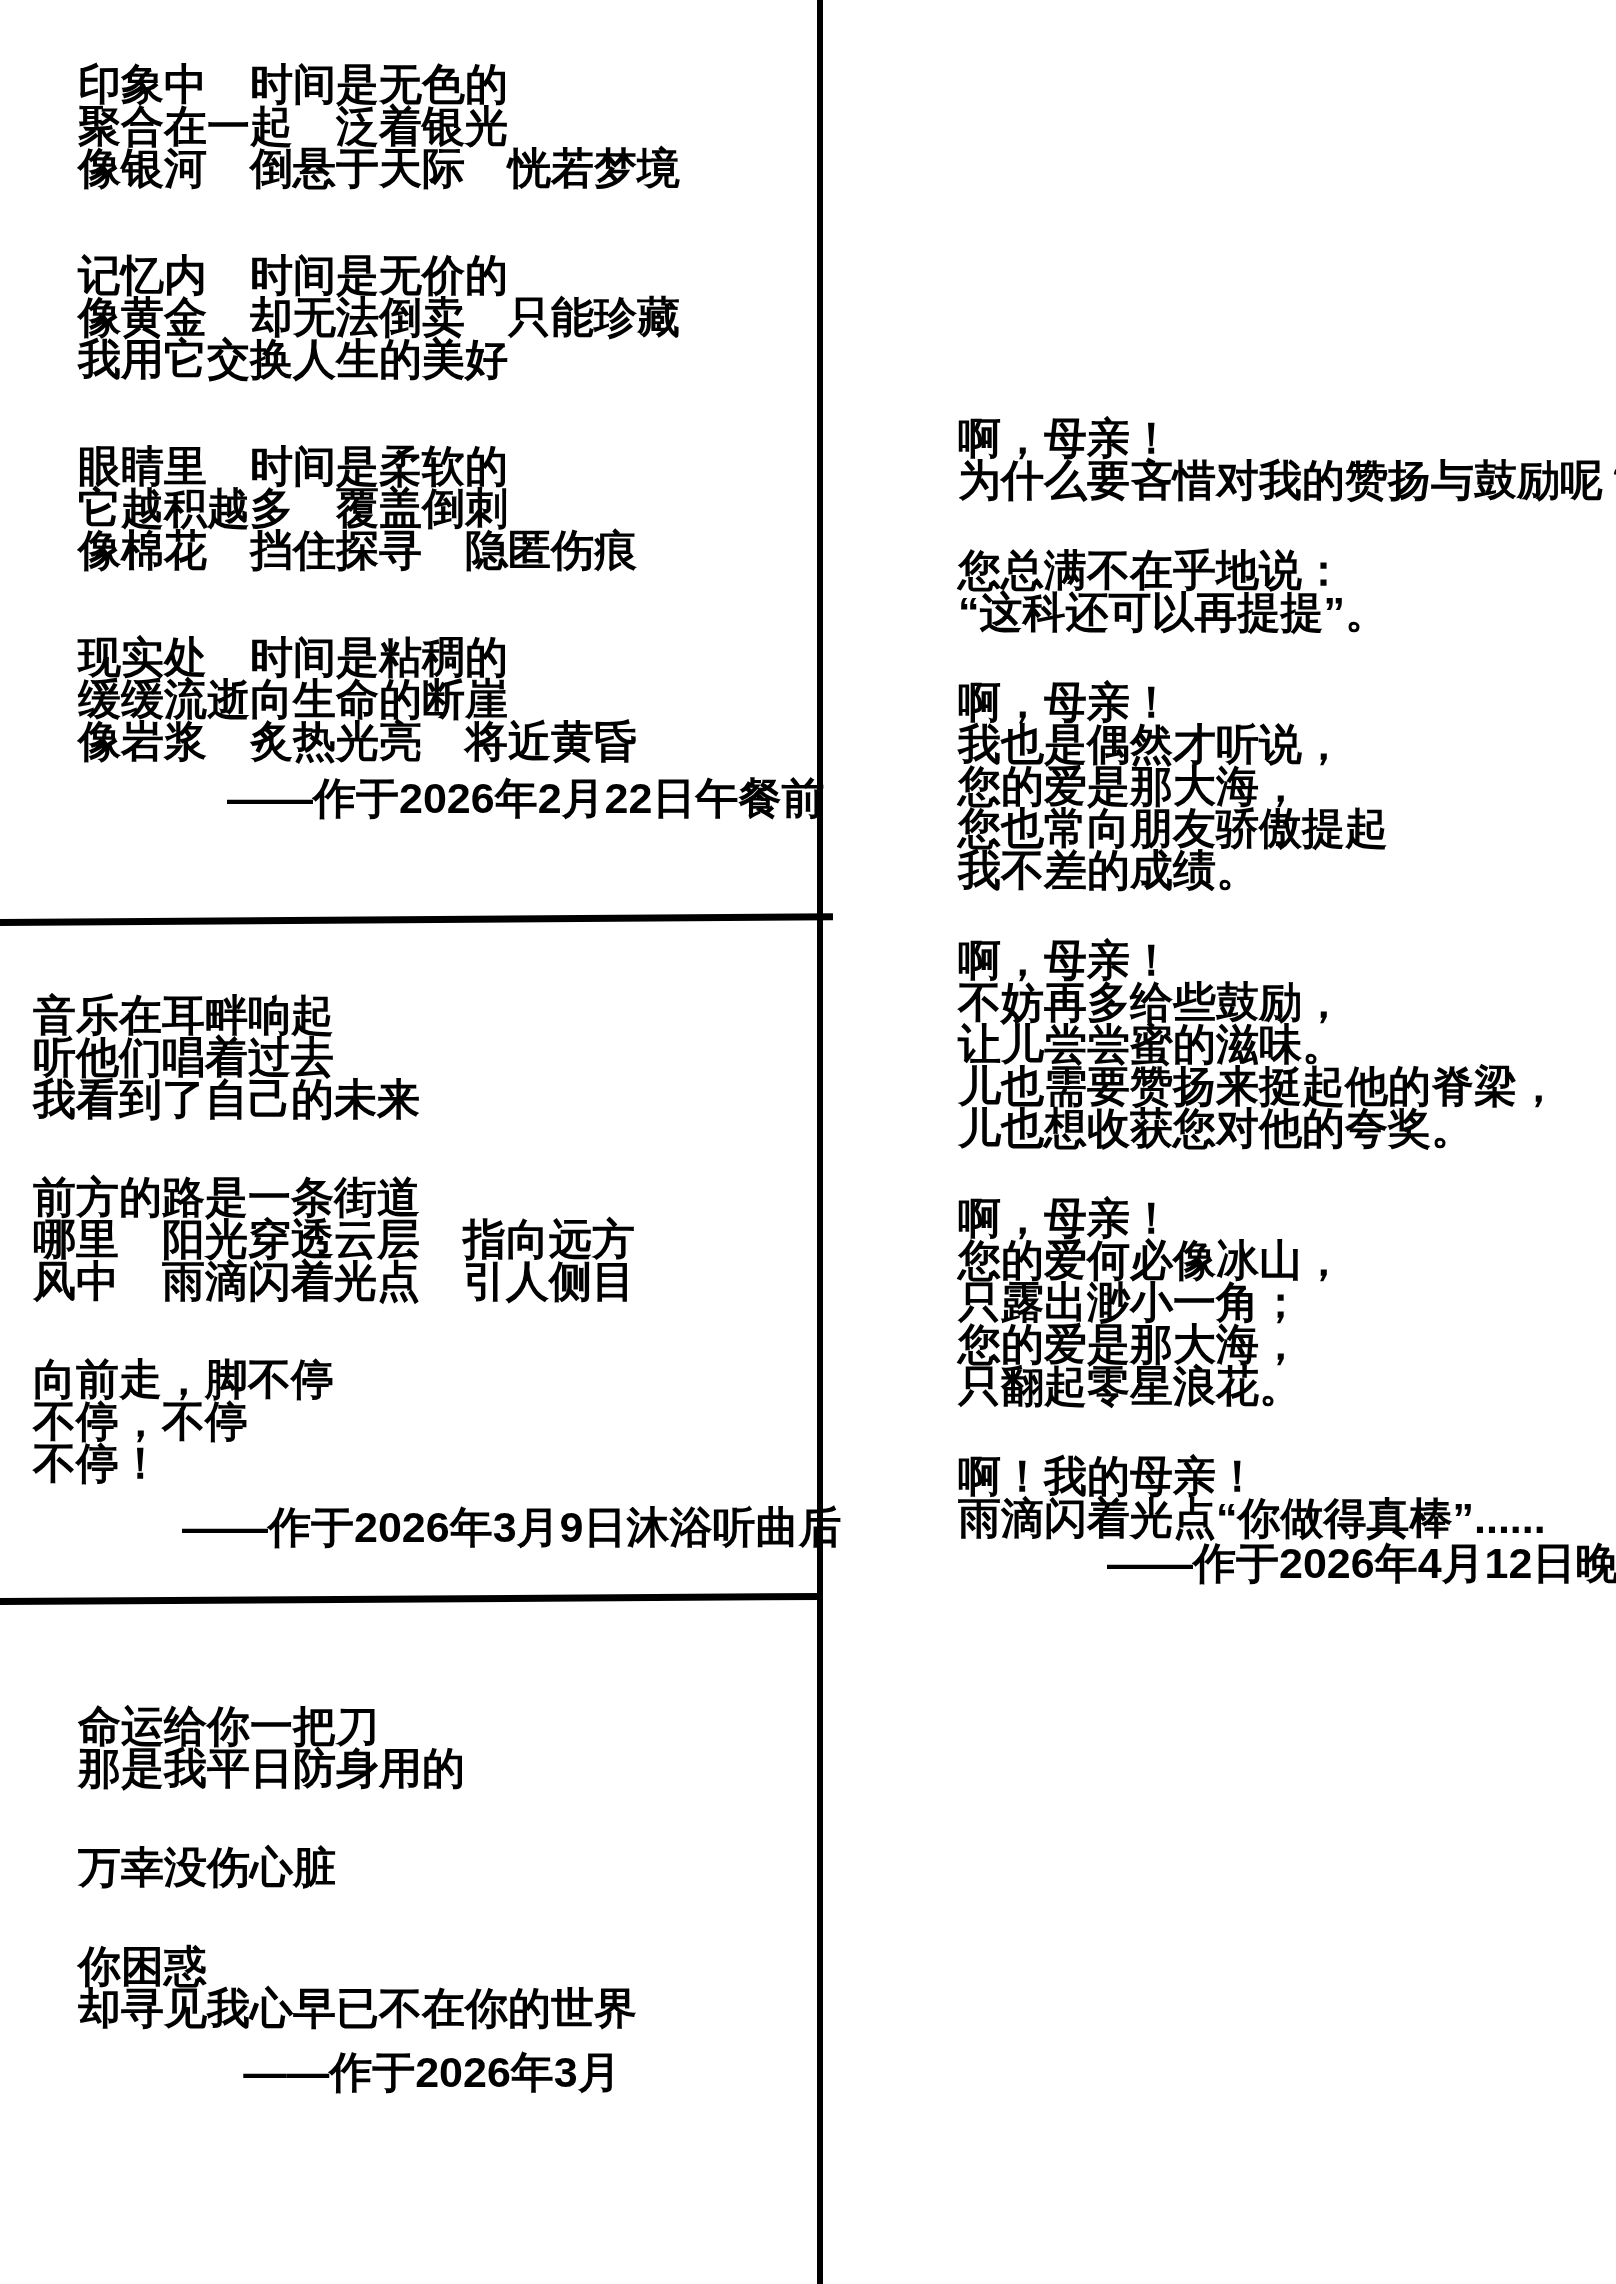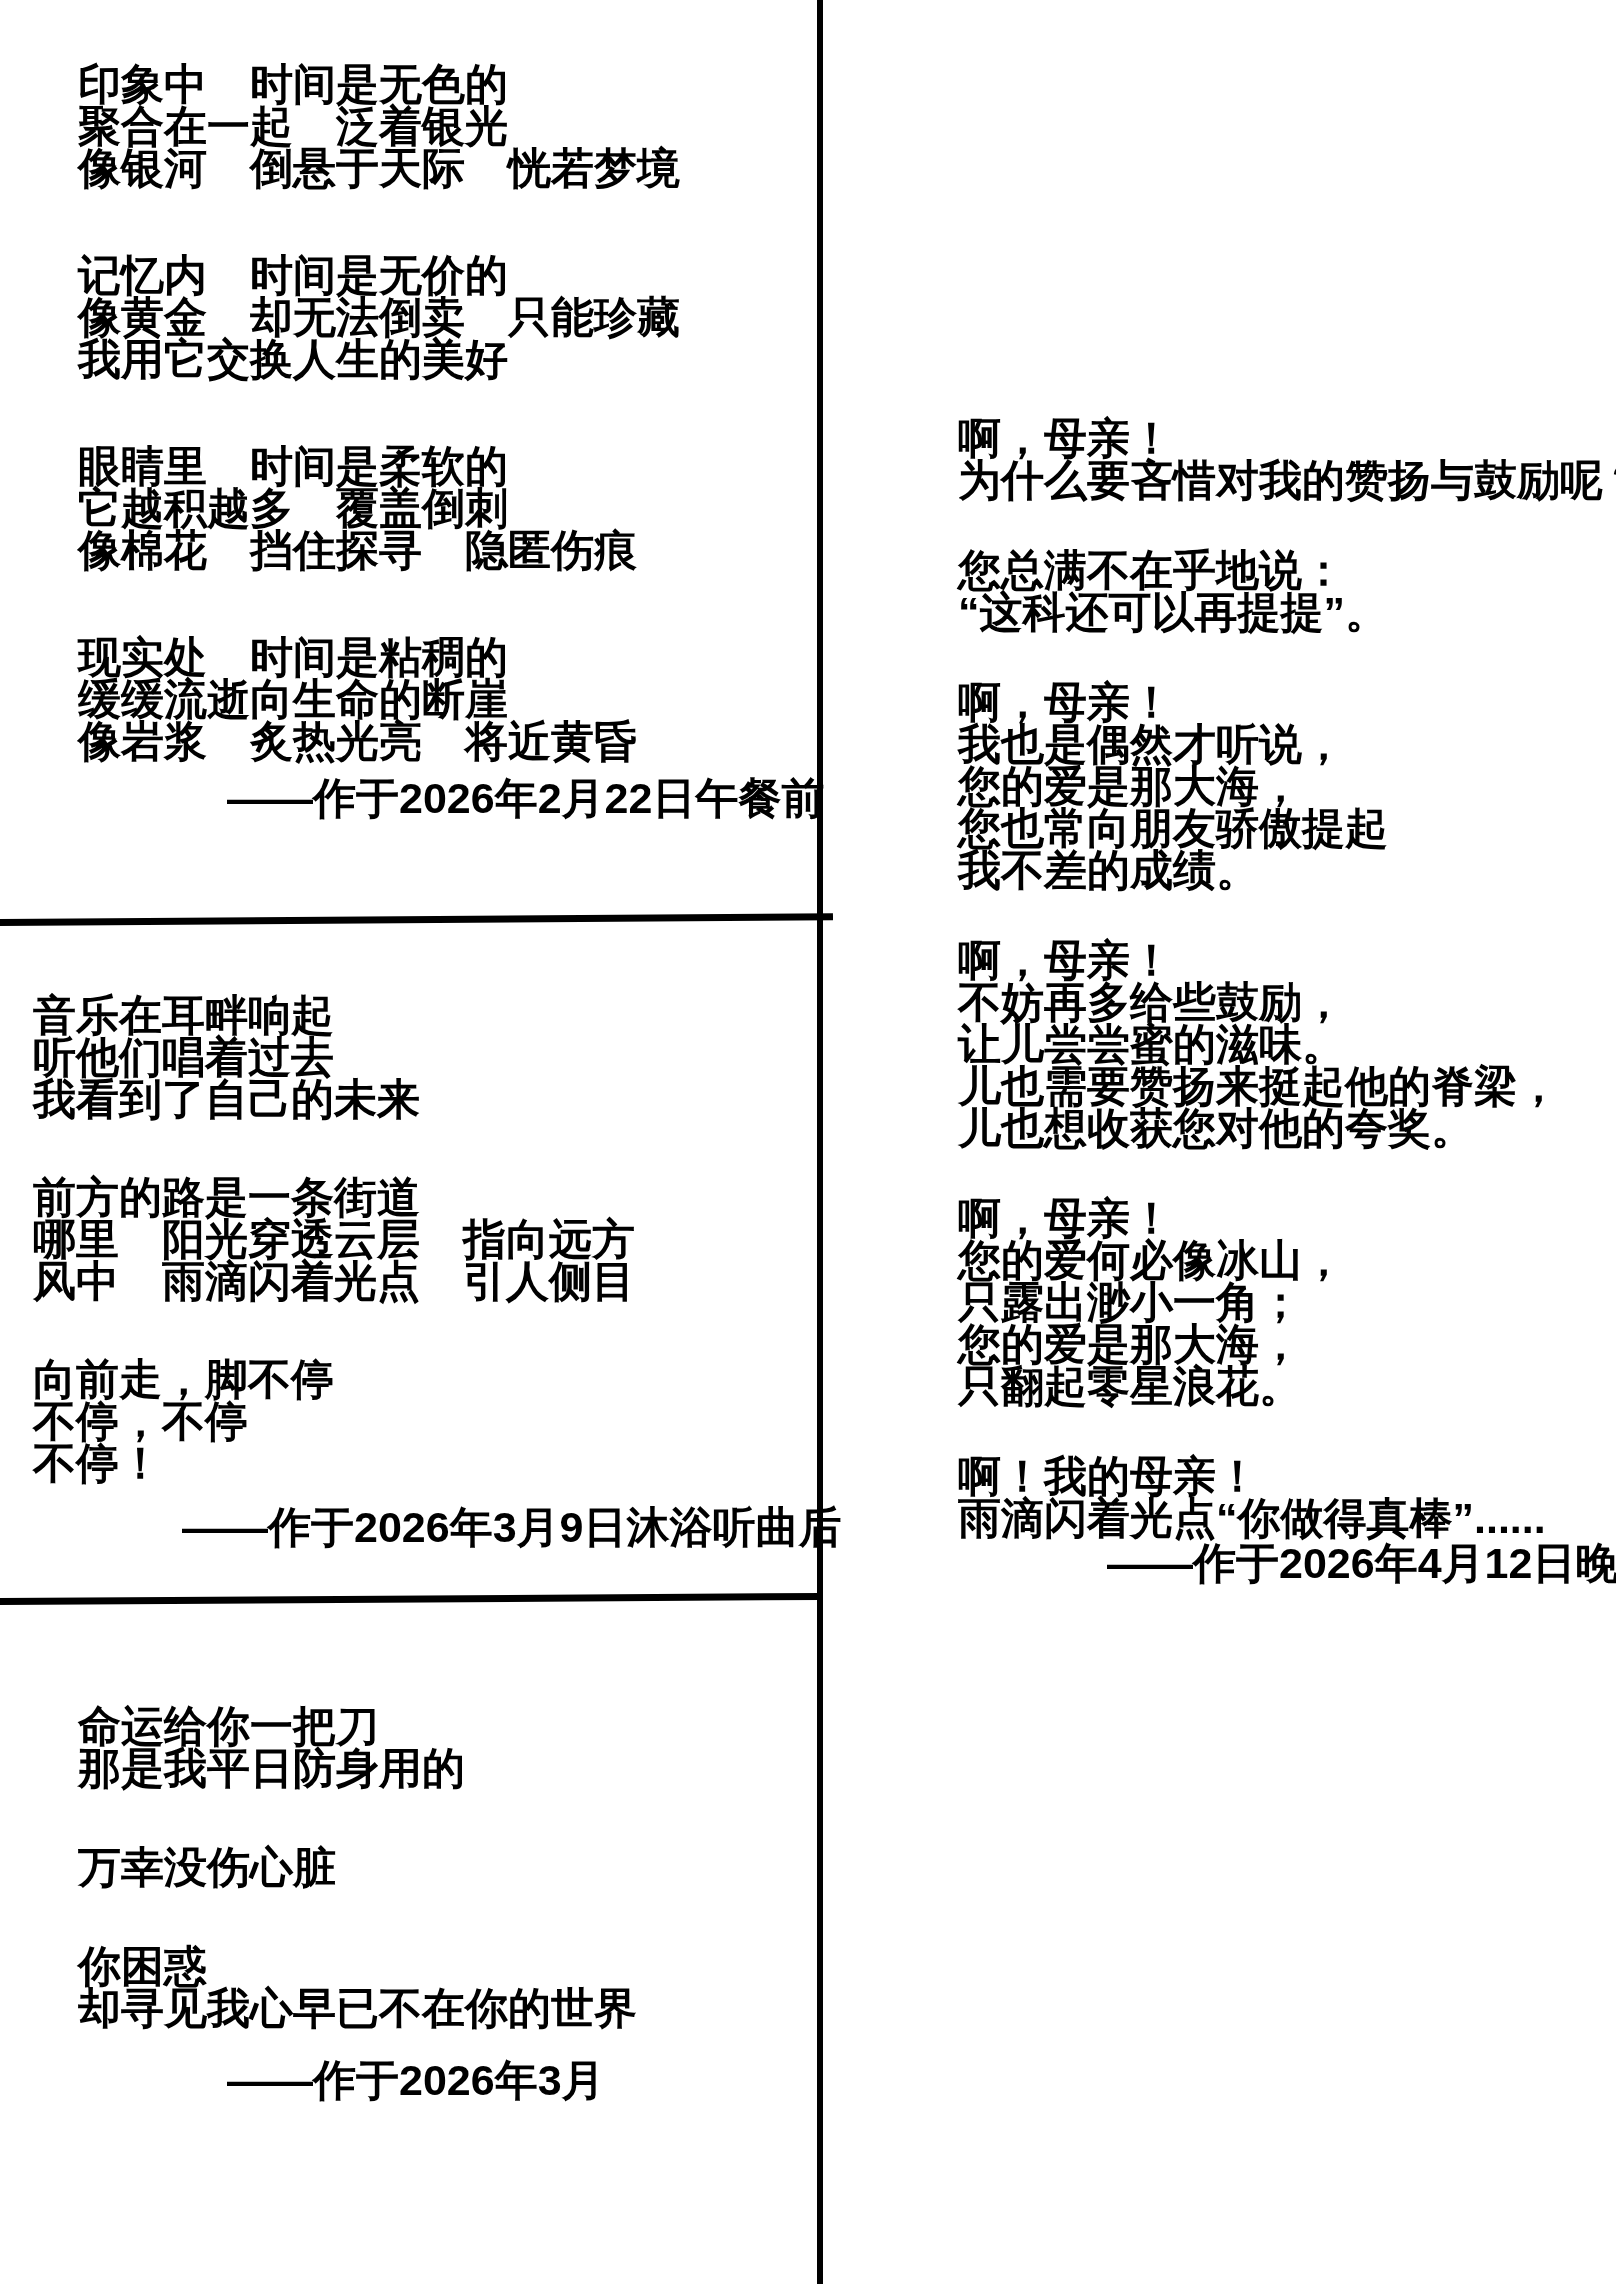--- a/index.html
+++ b/index.html
@@ -61,21 +61,21 @@
   .sec3 { left: 78px; top: 1705px; }
   .sec3 .line:empty { height: 57px; }
   .secR { left: 958px; top: 417px; }
   .secR .line:empty { height: 48px; }
   .attribution {
     padding-left: 149px;
     height: 42px;
   }
   .sec1 .attribution { margin-top: 15px; }
   .sec2 .attribution { margin-top: 22px; }
-  .sec3 .attribution { margin-top: 30px; }
+  .sec3 .attribution { margin-top: 22px; text-align: center; }
   .secR .attribution { margin-top: 3px; }
 </style>
 </head>
 <body>
 
 <div class="vline"></div>
 <div class="hline h1"></div>
 <div class="hline h2"></div>
 
 <section class="poem sec1">

